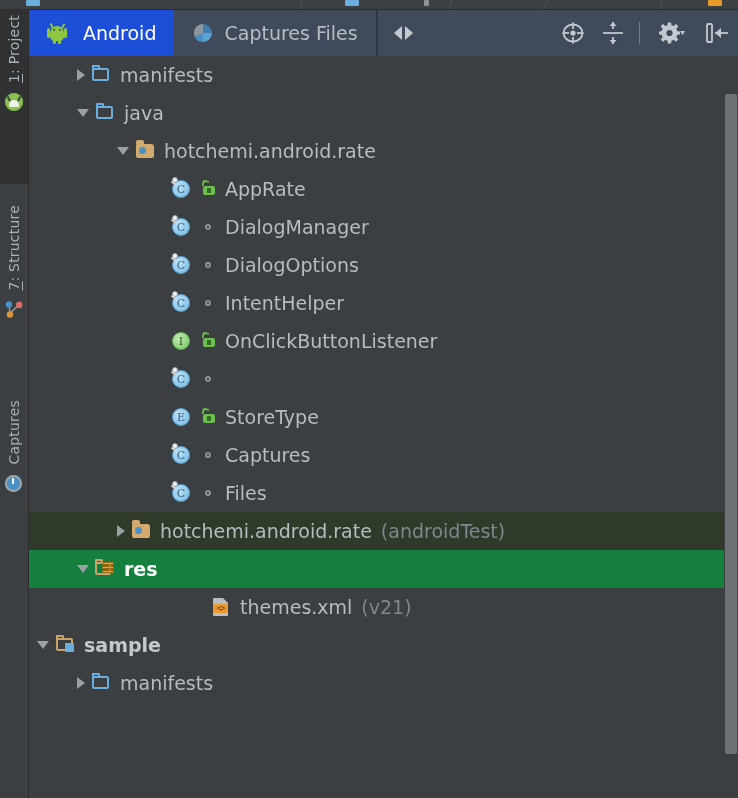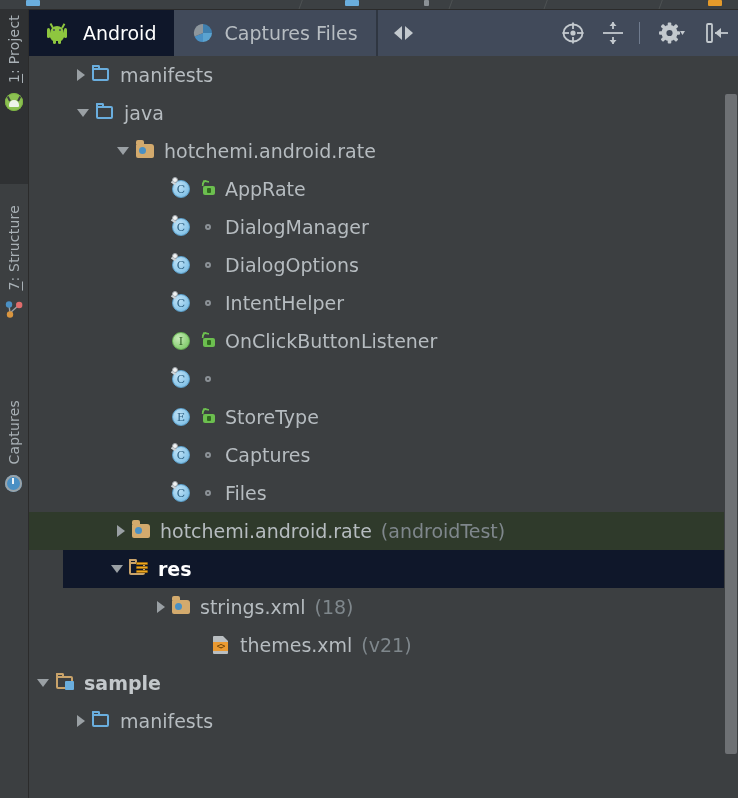--- a/index.html
+++ b/index.html
@@ -141,21 +141,21 @@
     align-items: stretch;
   }
   .tab {
     display: flex;
     align-items: center;
     gap: 10px;
     padding: 0 18px;
     cursor: default;
     user-select: none;
   }
-  .tab.active { background: #0f172a; gap: 16px; }
+  .tab.active { background: #1d4ed8; gap: 16px; }
   .tab-label {
     font-size: 19px;
     color: #b7bdc2;
     white-space: nowrap;
   }
   .tab.active .tab-label { color: #ffffff; }
   .tab-sep {
     width: 2px;
     background: #2f3641;
     margin: 0;
@@ -237,21 +237,21 @@
   }
   .row {
     position: relative;
     display: flex;
     align-items: center;
     height: 38px;
     white-space: nowrap;
     cursor: default;
     user-select: none;
   }
-  .row.selected { background: #0f172a; margin-left: 34px; }
+  .row.selected { background: #15803d; }
   .row.testsrc  { background: #2f3a2b; }
 
   .twisty {
     width: 0; height: 0;
     flex: none;
     margin-right: 6px;
   }
   .twisty.closed {
     border-left: 8px solid #9aa0a4;
     border-top: 6px solid transparent;
@@ -828,31 +828,20 @@
             <span class="stack">
               <i></i>
               <i></i>
               <i></i>
             </span>
           </span>
         </span>
         <span class="label bold">res</span>
       </div>
       <div class="row">
-        <span class="indent" style="width:128px"></span>
-        <span class="twisty closed"></span>
-        <span class="ico">
-          <span class="f-pkg">
-            <span class="dot"></span>
-          </span>
-        </span>
-        <span class="label">strings.xml</span>
-        <span class="suffix">(18)</span>
-      </div>
-      <div class="row">
         <span class="indent" style="width:168px"></span>
         <span class="twisty none"></span>
         <span class="ico">
           <span class="f-xml">
             <span class="band">&lt;&gt;</span>
           </span>
         </span>
         <span class="label">themes.xml</span>
         <span class="suffix">(v21)</span>
       </div>

